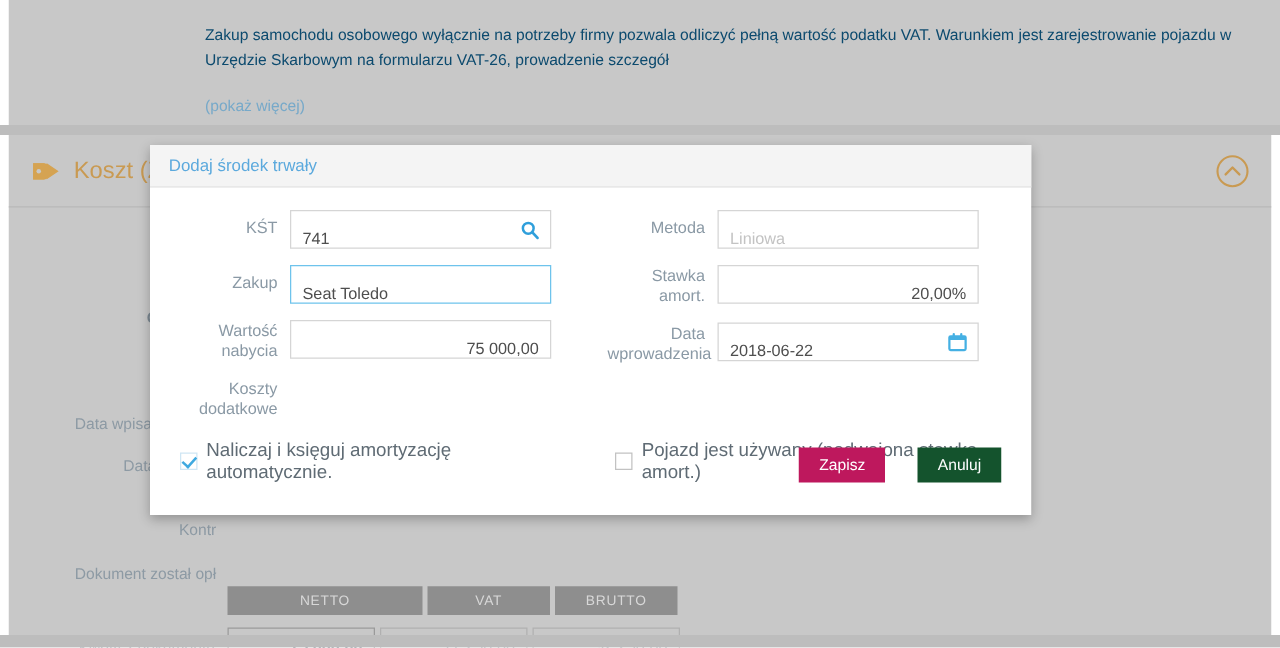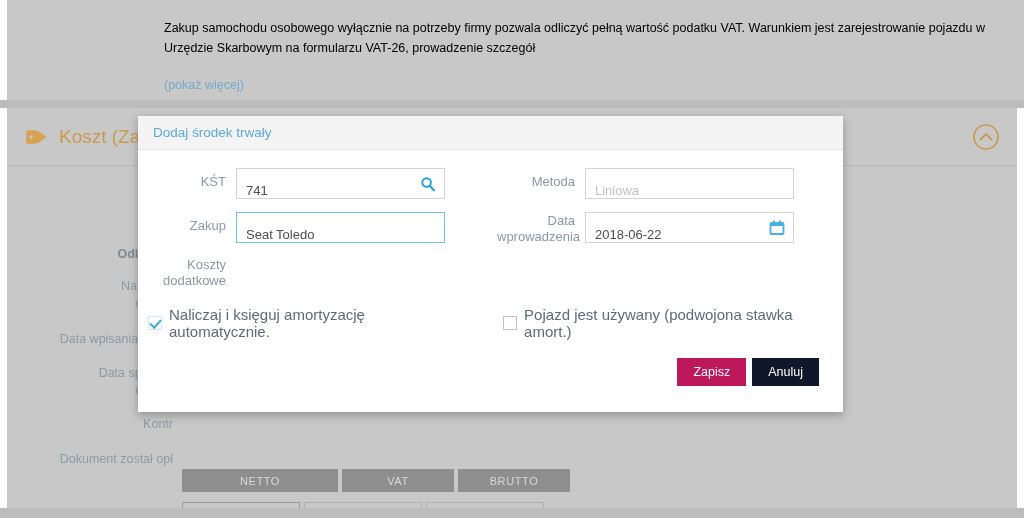--- a/index.html
+++ b/index.html
@@ -16,21 +16,21 @@
     position: absolute; inset: 0;
     background: #ffffff;
   }
   .notice {
     position: absolute;
     left: 7px; top: 0; width: 1017px; height: 100px;
     background: #c8c8c8;
     padding: 18px 30px 0 157px;
   }
   .notice-text {
-    font-size: 12.5px; line-height: 20px; color: #000000;
+    font-size: 12.5px; line-height: 20px; color: #0c4a6e;
     max-width: 860px;
   }
   .notice-link {
     display: block; margin-top: 20px;
     font-size: 12.5px; color: #77a9c9; text-decoration: none;
   }
   .gap-strip {
     position: absolute; left: 0; top: 100px; width: 1024px; height: 8px;
     background: #bdbdbd;
   }
@@ -64,21 +64,21 @@
     text-align: right; line-height: 17px;
   }
   .bg-row.bold { font-weight: bold; color: #7d8a94; }
 
   
   .amount-table {
     position: absolute; left: 175px; top: 303px;
   }
   .th-row { display: flex; gap: 4px; }
   .th {
-    width: 112px; height: 23px;
+    width: 98px; height: 23px;
     background: #8e8e8e; color: #d8d8d8;
     font-size: 11px; letter-spacing: .6px;
     display: flex; align-items: center; justify-content: center;
   }
   .th:first-child { width: 156px; }
   .td-row { display: flex; gap: 4px; margin-top: 10px; }
   .td {
     width: 118px; height: 29px;
     border: 1px solid #b0b0b0;
     background: transparent;
@@ -93,32 +93,32 @@
     font-size: 12.5px; color: #8d9aa4;
   }
 
   .footer-strip {
     position: absolute; left: 0; top: 508px; width: 1024px; height: 10px;
     background: #bdbdbd;
   }
 
   
   .modal {
-    position: absolute; left: 138px; top: 116px;
+    position: absolute; left: 120px; top: 116px;
     width: 705px; height: 296px;
     background: #ffffff;
     box-shadow: 0 3px 9px rgba(0,0,0,.28);
   }
   .modal-header {
     height: 34px; background: #f4f4f4;
     border-bottom: 1px solid #e4e4e4;
     display: flex; align-items: center; padding-left: 15px;
   }
   .modal-title { font-size: 13.5px; color: #5ba9dd; }
-  .modal-body { position: relative; padding: 18px 24px 0 10px; height: 262px; }
+  .modal-body { position: relative; padding: 18px 24px 0 24px; height: 262px; }
 
   .cols { display: flex; gap: 0; }
   .col { width: 330px; }
   .col.right { margin-left: 27px; }
 
   .field {
     display: flex; align-items: flex-start; margin-bottom: 13px;
   }
   .field .lbl {
     width: 88px; flex: 0 0 88px;
@@ -165,21 +165,21 @@
     display: flex; gap: 6px;
   }
   .btn {
     height: 28px; padding: 0 16px;
     border: none; color: #fff; font-size: 12.5px;
     font-family: "Liberation Sans", sans-serif;
     display: flex; align-items: center; justify-content: center;
     cursor: pointer;
   }
   .btn.save { background: #be185d; }
-  .btn.cancel { background: #0f172a; }
+  .btn.cancel { background: #14532d; margin-left: 20px; }
 </style>
 </head>
 <body>
 
 <div id="root">
 
   <div class="page-bg">
 
     <div class="notice">
       <div class="notice-text">Zakup samochodu osobowego wyłącznie na potrzeby firmy pozwala odliczyć pełną wartość podatku VAT. Warunkiem jest zarejestrowanie pojazdu w Urzędzie Skarbowym na formularzu VAT-26, prowadzenie szczegół</div>
@@ -262,38 +262,56 @@
             </div>
           </div>
 
           <div class="field">
             <div class="lbl">Zakup</div>
             <div class="ctl focused">
               <span>Seat Toledo</span>
             </div>
           </div>
 
+          <div class="field">
+            <div class="lbl two">
+              <div>Wartość</div>
+              <div>nabycia</div>
+            </div>
+            <div class="ctl num">
+              <span>75 000,00</span>
+            </div>
+          </div>
 
           <div class="field">
             <div class="lbl two">
               <div>Koszty</div>
               <div>dodatkowe</div>
             </div>
           </div>
         </div>
 
         <div class="col right">
 
           <div class="field">
             <div class="lbl">Metoda</div>
             <div class="ctl">
               <span class="ph">Liniowa</span>
             </div>
           </div>
 
+          <div class="field">
+            <div class="lbl two">
+              <div>Stawka</div>
+              <div>amort.</div>
+            </div>
+            <div class="ctl num">
+              <span>20,00%</span>
+            </div>
+          </div>
 
           <div class="field">
             <div class="lbl two">
               <div>Data</div>
               <div>wprowadzenia</div>
             </div>
             <div class="ctl">
               <span>2018-06-22</span>
               <span class="icon-right">
                 <svg viewBox="0 0 16 16" width="16" height="16">

